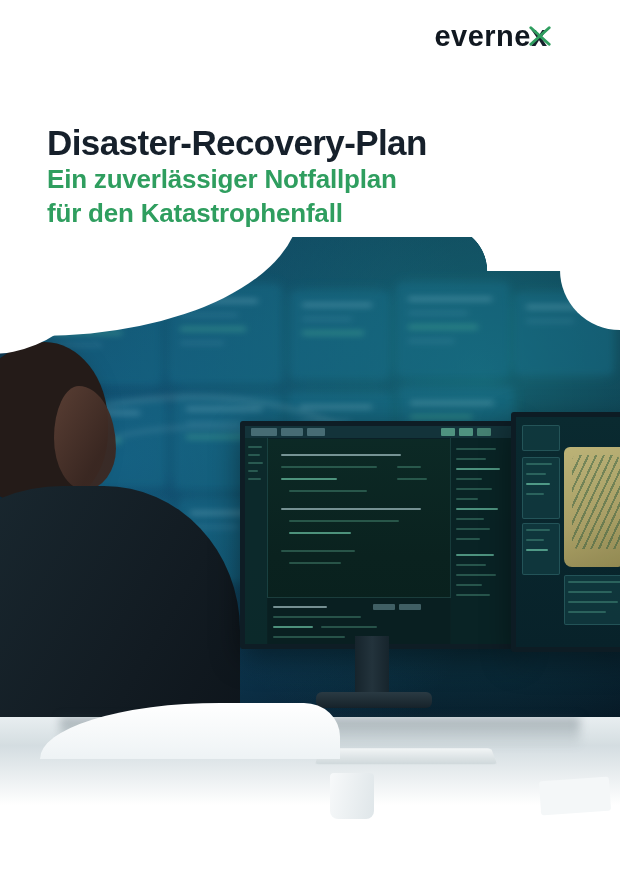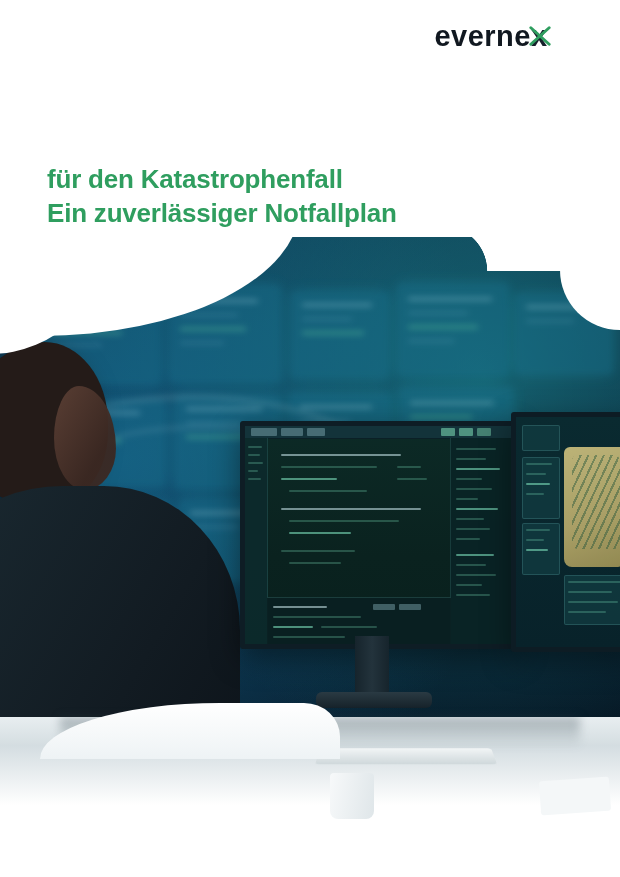--- a/index.html
+++ b/index.html
@@ -442,23 +442,24 @@
   <div class="logo-block">
     <div class="logo-word">
       <span>everne</span><span style="color:#16202b">x</span>
       <svg class="logo-x" viewBox="0 0 24 24" aria-hidden="true">
         <path d="M2 3 L22 21" stroke="#2f9e5f" stroke-width="3.2" stroke-linecap="round" fill="none"></path>
         <path d="M22 3 L2 21" stroke="#2f9e5f" stroke-width="3.2" stroke-linecap="round" fill="none"></path>
       </svg>
     </div>
   </div>
 
+  <h1 class="title">Disaster-Recovery-Plan</h1>
   <div class="subtitle">
+    <div>Ein zuverlässiger Notfallplan</div>
     <div>für den Katastrophenfall</div>
-    <div>Ein zuverlässiger Notfallplan</div>
   </div>
 
   <div class="photo-mask">
     <div class="photo"></div>
 
     <div class="bg-screens">
       <div class="bg-panel" style="left:40px;  top:20px;  width:120px; height:88px;"></div>
       <div class="bg-panel" style="left:170px; top:10px;  width:110px; height:96px;"></div>
       <div class="bg-panel" style="left:292px; top:16px;  width:96px;  height:86px;"></div>
       <div class="bg-panel" style="left:398px; top:8px;   width:110px; height:92px;"></div>

